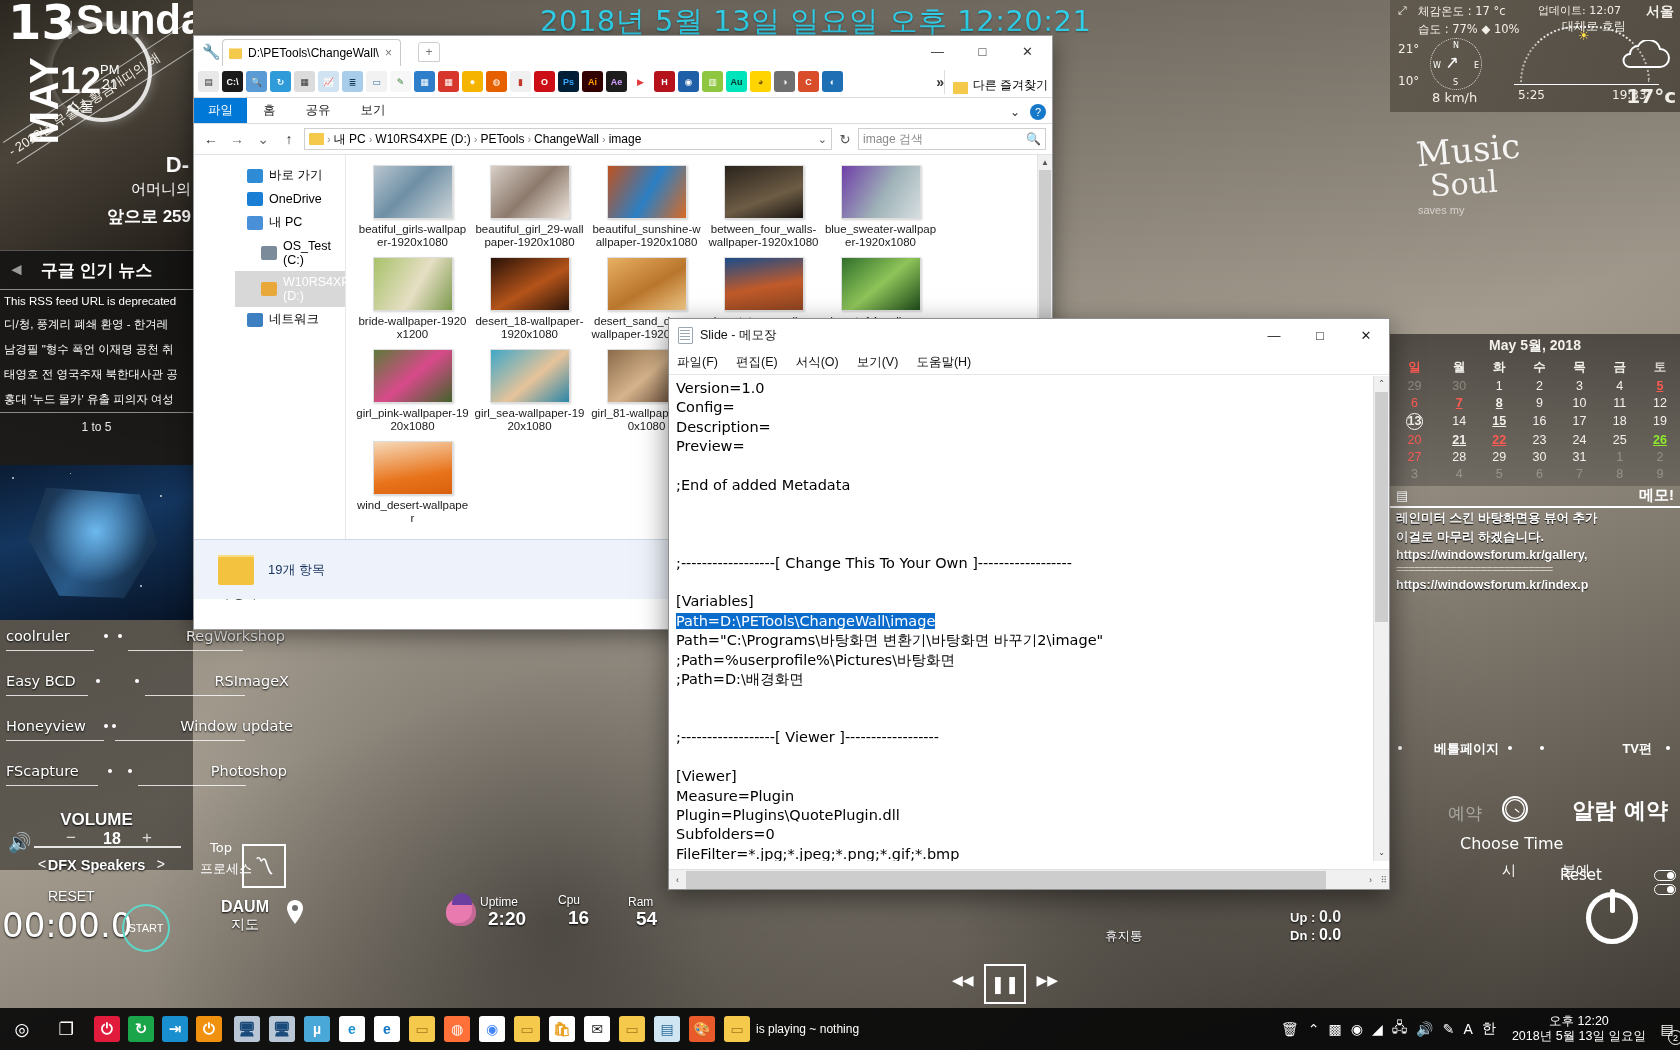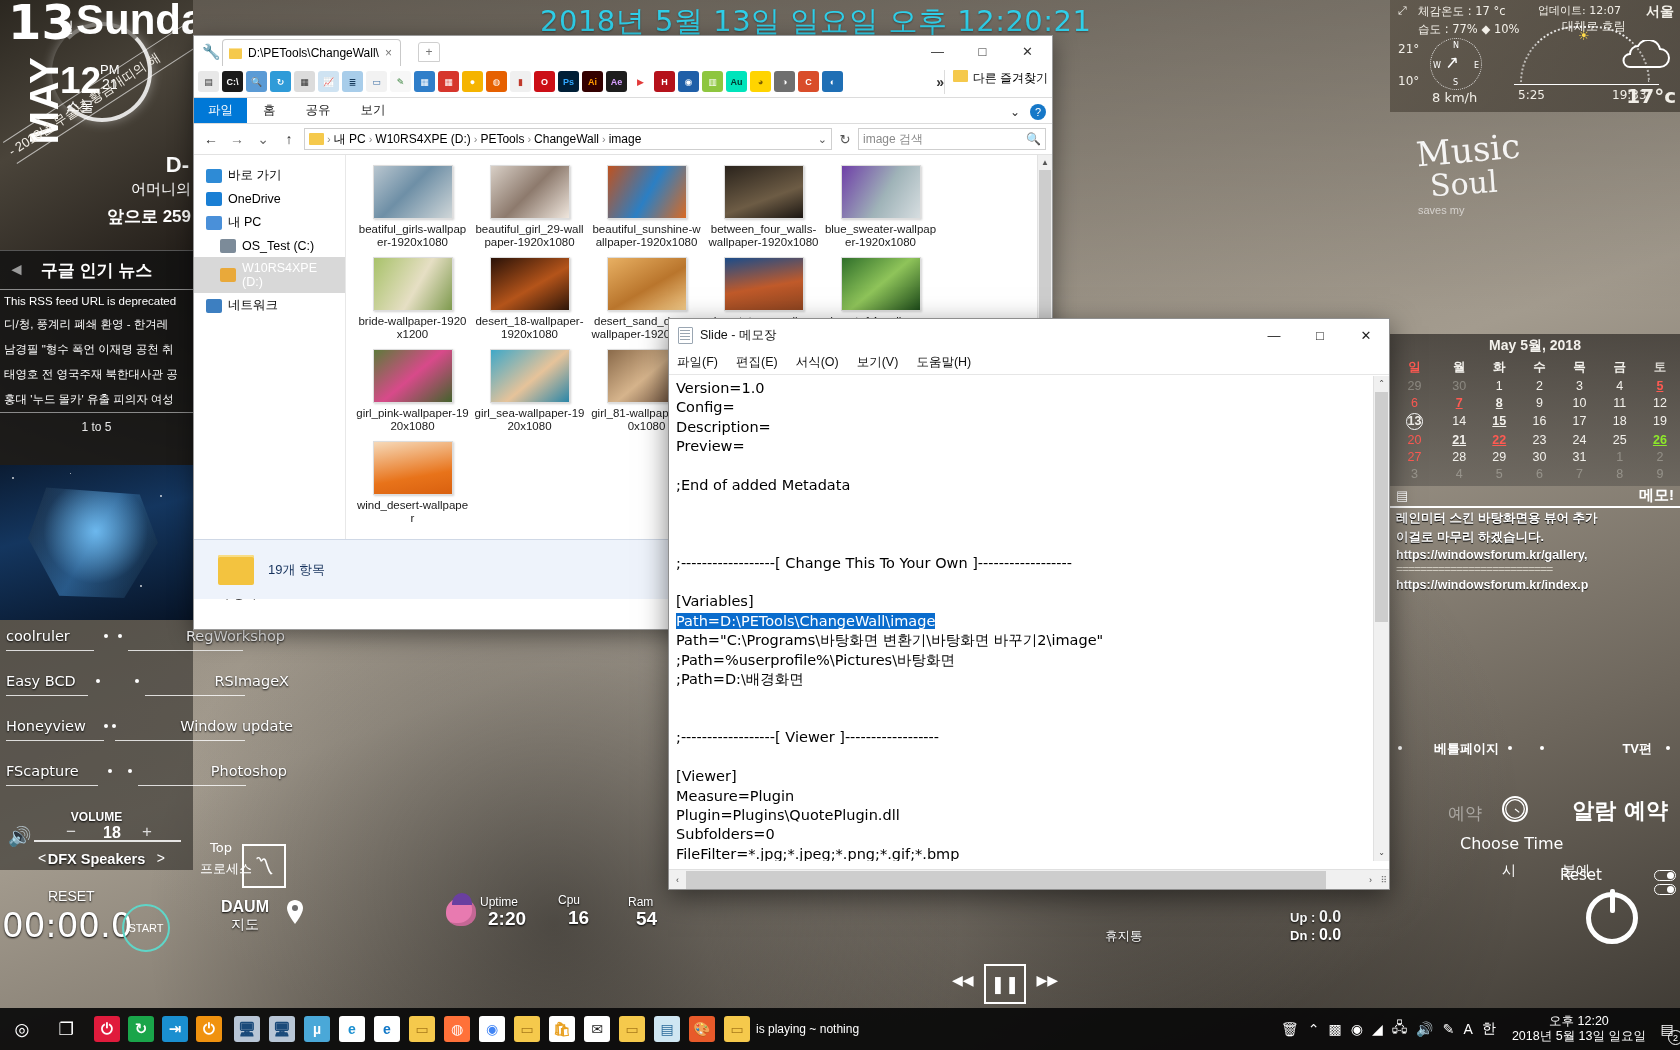--- a/index.html
+++ b/index.html
@@ -83,21 +83,21 @@
 
   #lw-links{ top:620px; height:250px; background:rgba(35,33,30,.55); }
   .lrow{ position:relative; height:45px; }
   .lname{ position:absolute; font-family:"DejaVu Sans",sans-serif; font-size:14.5px;
     color:#fff; top:8px; text-shadow:0 1px 2px #000; }
   .lname.left{ left:6px; } .lname.right{ right:-88px; }
   .lunder{ position:absolute; height:1px; background:rgba(255,255,255,.8); top:30px; }
   .ldot{ position:absolute; top:14px; width:4px; height:4px; border-radius:50%; background:#fff; }
 
   #lw-vol{ top:808px; height:92px; }
-  #lw-vol .vtitle{ text-align:center; font-size:12px; font-weight:bold; color:#fff;
+  #lw-vol .vtitle{ text-align:center; font-size:17px; font-weight:bold; color:#fff;
     text-shadow:0 1px 2px #000; padding-top:2px; }
   #lw-vol .vrow{ position:relative; height:26px; }
   #lw-vol .spk{ position:absolute; left:8px; top:1px; font-size:19px; color:#fff; }
   #lw-vol .vline{ position:absolute; left:34px; right:12px; top:16px; height:2px;
     background:rgba(255,255,255,.85); }
   #lw-vol .minus{ position:absolute; left:66px; top:-2px; font-size:17px; color:#ddd; }
   #lw-vol .vval{ position:absolute; left:103px; top:0px; font-size:16px; font-weight:bold; color:#fff; }
   #lw-vol .plus{ position:absolute; left:142px; top:-2px; font-size:17px; color:#ddd; }
   #lw-vol .devrow{ position:relative; height:24px; text-align:center; }
   #lw-vol .dev{ font-size:14.5px; font-weight:bold; color:#fff; text-shadow:0 1px 2px #000; }
@@ -248,21 +248,21 @@
   #exp-wbtns{ position:absolute; right:2px; top:0; display:flex; }
   #exp-wbtns div{ width:45px; height:30px; display:flex; align-items:center;
     justify-content:center; font-size:13px; color:#333; }
   #exp-toolbar{ height:32px; border-bottom:1px solid #dcdcdc; display:flex;
     align-items:center; padding:0 4px; gap:3px; position:relative; background:#fff; }
   .tbi{ width:21px; height:21px; border-radius:3px; font-size:9px; color:#fff;
     display:flex; align-items:center; justify-content:center; font-weight:bold;
     flex:0 0 auto; overflow:hidden; }
   #exp-toolbar .chev{ position:absolute; right:108px; font-size:14px; color:#333;
     font-weight:bold; }
-  #exp-fav{ position:absolute; right:4px; display:flex; align-items:flex-start; gap:5px;
+  #exp-fav{ position:absolute; right:4px; display:flex; align-items:flex-end; gap:5px;
     font-size:12px; padding-left:8px; border-left:1px solid #dcdcdc; height:24px; }
   #exp-fav .fold{ width:15px; height:12px; background:#f5c94c; border-radius:1px; }
   #exp-ribbon{ height:26px; display:flex; align-items:flex-end; gap:2px;
     border-bottom:1px solid #dcdcdc; background:#fff; position:relative; }
   .rtab{ padding:4px 14px 4px; font-size:12.5px; color:#222; }
   .rtab.active{ background:#0078d7; color:#fff; }
   #exp-ribbon .rr{ position:absolute; right:6px; bottom:3px; display:flex; gap:10px;
     align-items:center; font-size:12px; color:#333; }
   #exp-ribbon .help{ width:16px; height:16px; border-radius:50%; background:#1678c8;
     color:#fff; font-size:11px; text-align:center; line-height:16px; }
@@ -273,21 +273,21 @@
   #crumbs{ flex:1; height:22px; border:1px solid #cfcfcf; display:flex; align-items:center;
     padding:0 4px; font-size:12px; gap:3px; background:#fff; }
   #crumbs .fold{ width:15px; height:12px; background:#f5c94c; border-radius:1px; }
   #crumbs .sep{ color:#888; font-size:11px; }
   #crumbs .vchev{ margin-left:auto; color:#555; font-size:11px; }
   #exp-refresh{ width:18px; text-align:center; color:#555; font-size:13px; }
   #exp-search{ width:188px; height:22px; border:1px solid #cfcfcf; display:flex;
     align-items:center; padding:0 4px; font-size:12px; color:#8a8a8a; background:#fff; }
   #exp-search .mag{ margin-left:auto; color:#555; }
   #exp-body{ display:flex; height:425px; border-top:1px solid #e2e2e2; }
-  #exp-nav{ width:152px; border-right:1px solid #e8e8e8; padding-top:8px; font-size:12.5px; }
+  #exp-nav{ width:152px; border-right:1px solid #e8e8e8; padding-top:8px; font-size:12.5px;padding-left:41px; }
   .nvi{ display:flex; align-items:center; gap:6px; padding:4px 4px 4px 12px; }
   .nvi.sub{ padding-left:26px; }
   .nvi.sel{ background:#d8d8d8; }
   .nvi .ic{ width:16px; height:14px; border-radius:2px; flex:0 0 auto; }
   #exp-items{ flex:1; position:relative; overflow:hidden; background:#fff; }
   .grid{ display:flex; flex-wrap:wrap; padding:10px 0 0 8px; }
   .fitem{ width:113px; margin:0 2px 8px 2px; text-align:center; }
   .fthumb{ width:80px; height:54px; margin:0 auto; border:1px solid #ddd;
     box-shadow:1px 1px 2px rgba(0,0,0,.18); }
   .fname{ font-size:11.5px; color:#1a1a1a; line-height:13px; margin-top:4px;

